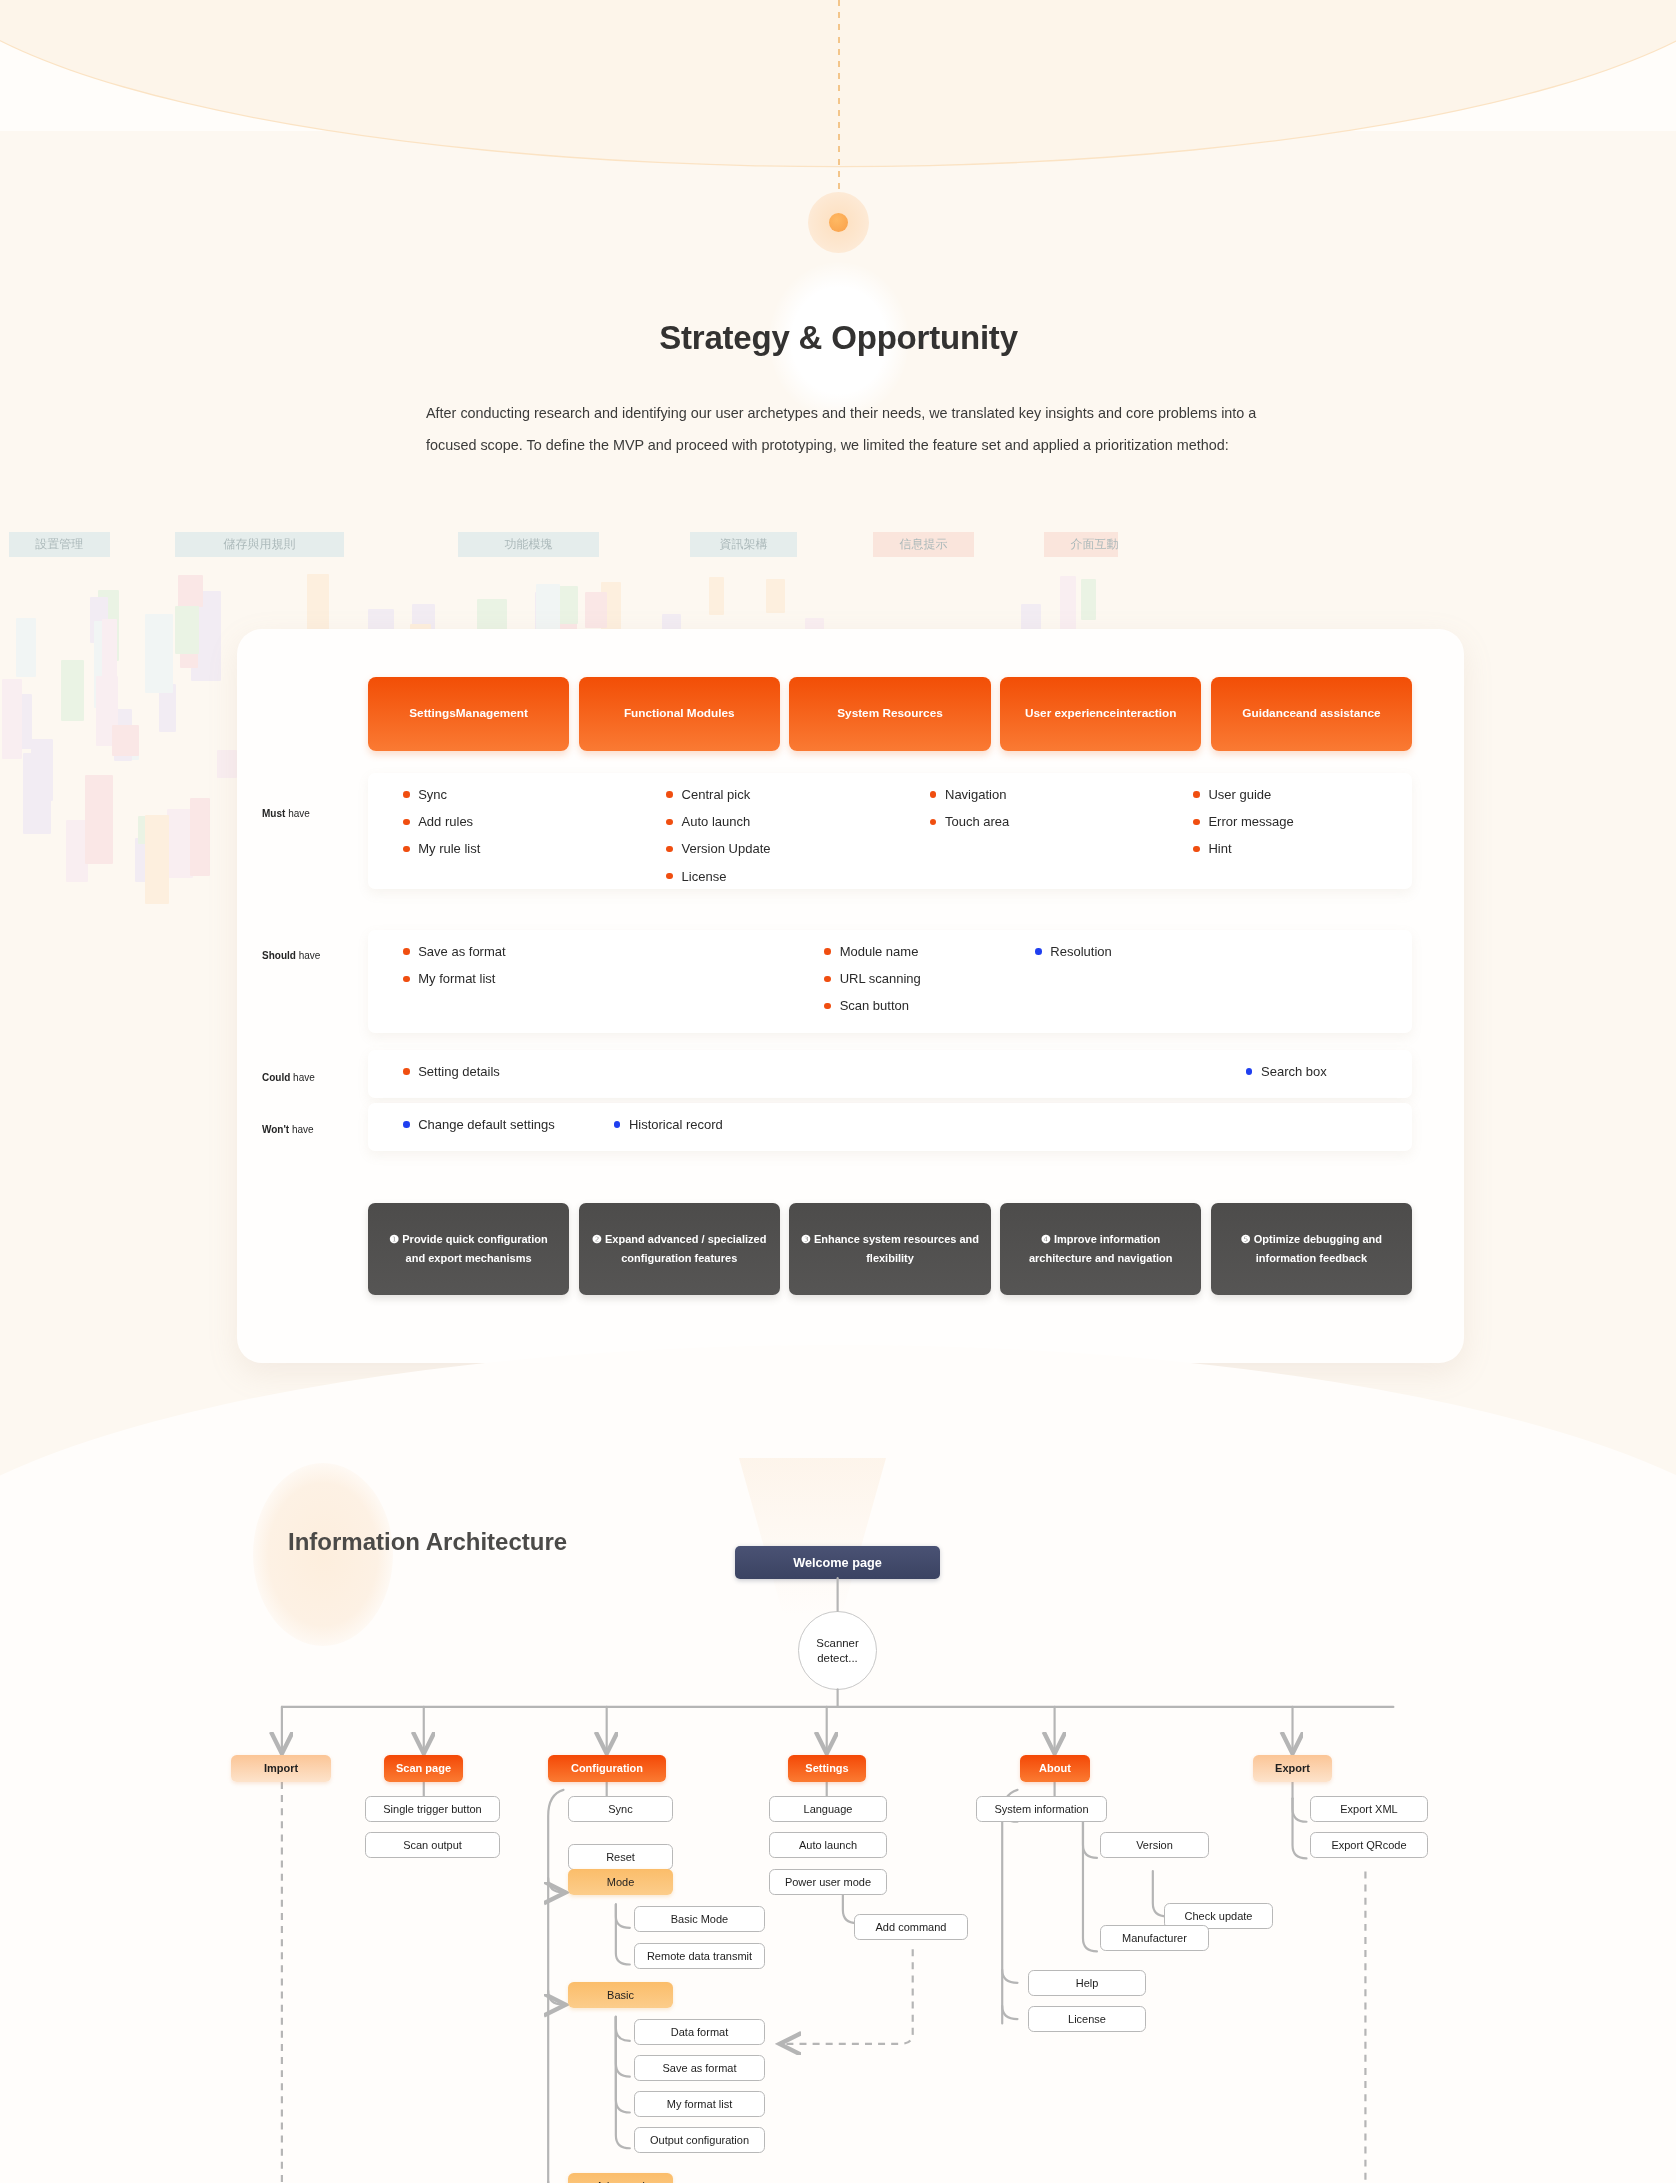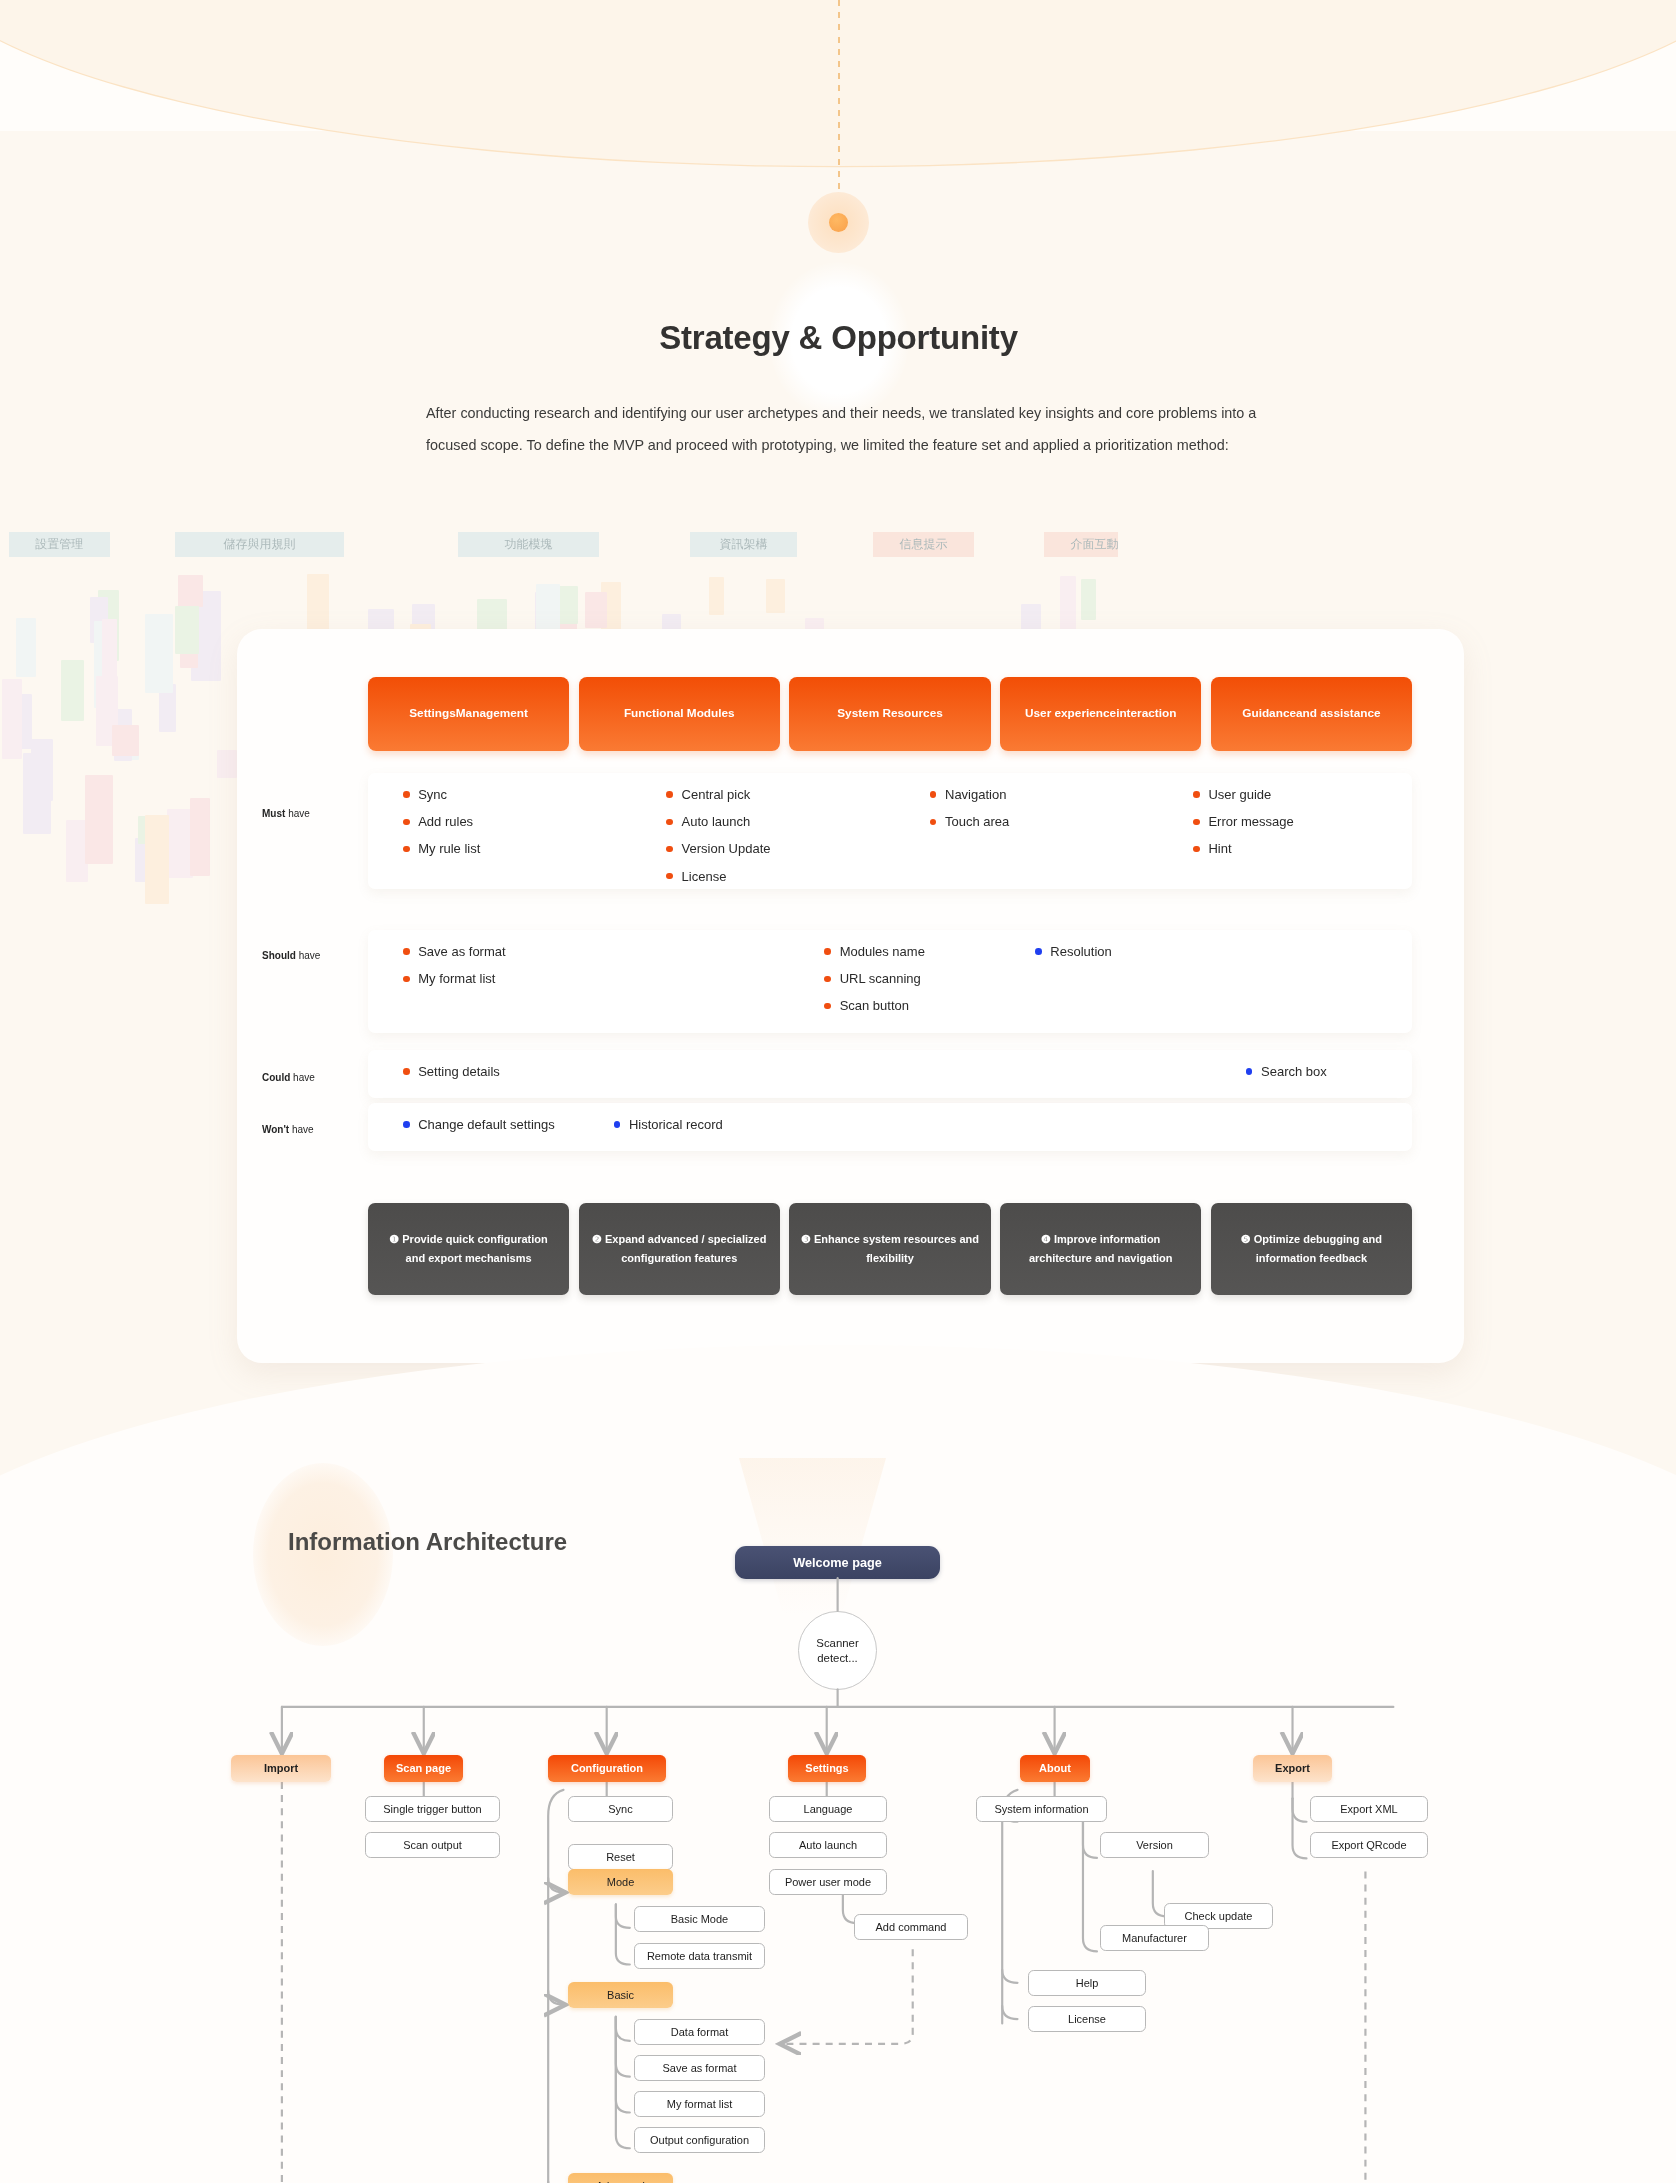--- a/index.html
+++ b/index.html
@@ -131,21 +131,21 @@
     box-shadow: 0 3.5px 7.9px rgba(90,80,70,0.16);
   }
 
   
   .ia-title {
     position:absolute; left:288px; top:1528px;
     font-size:24px; font-weight:700; color:#4b4a48;
   }
   .welcome {
     position:absolute; left:735px; top:1546px; width:205px; height:33px;
-    border-radius:11px; color:#fff; font-size:12.7px; font-weight:700;
+    border-radius:5px; color:#fff; font-size:12.7px; font-weight:700;
     display:flex; align-items:center; justify-content:center;
     background: linear-gradient(to bottom,#4a5274,#3b4362);
     box-shadow: 0 1.7px 4.4px rgba(60,70,100,0.25);
   }
   .scanner {
     position:absolute; left:798px; top:1611px; width:79px; height:79px;
     border-radius:50%; border:0.9px solid #c8c8c8; background:#fff;
     display:flex; flex-direction:column; align-items:center; justify-content:center;
     font-size:11.4px; color:#222; line-height:15px; text-align:center;
   }
@@ -408,21 +408,21 @@
         </div>
         <div class="li">
           <span class="bul o"></span>
           <span>My format list</span>
         </div>
       </div>
       <div class="rcol"></div>
       <div class="rcol">
         <div class="li">
           <span class="bul o"></span>
-          <span>Modules name</span>
+          <span>Module name</span>
         </div>
         <div class="li">
           <span class="bul o"></span>
           <span>URL scanning</span>
         </div>
         <div class="li">
           <span class="bul o"></span>
           <span>Scan button</span>
         </div>
       </div>

